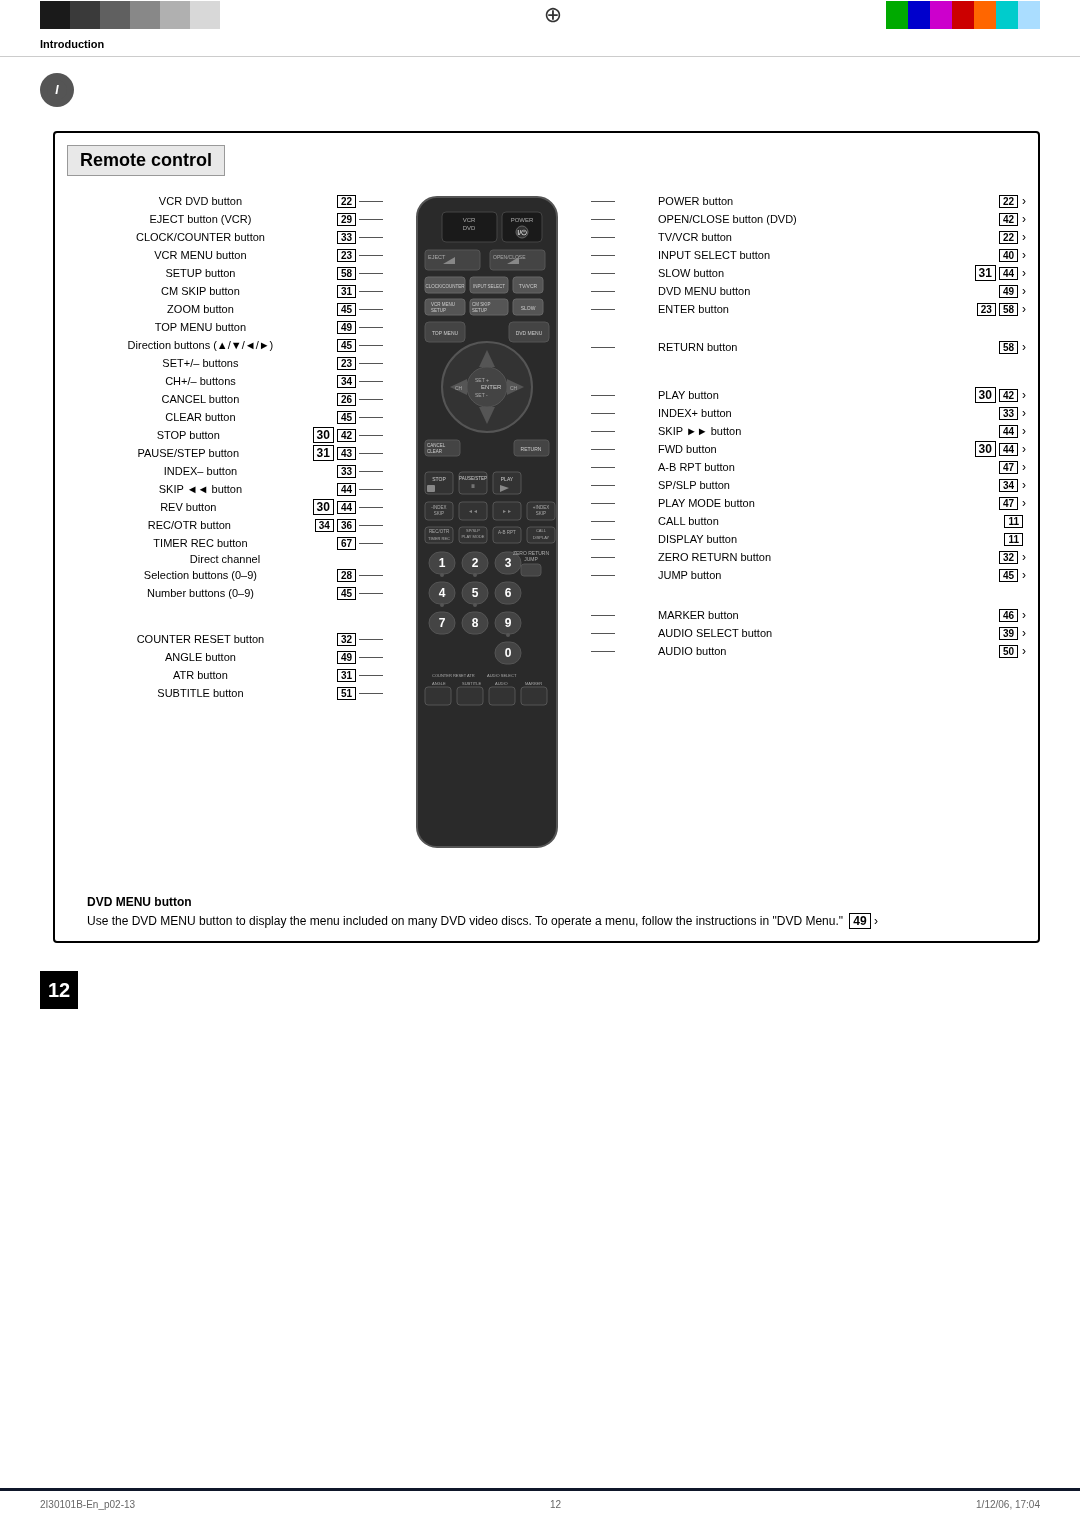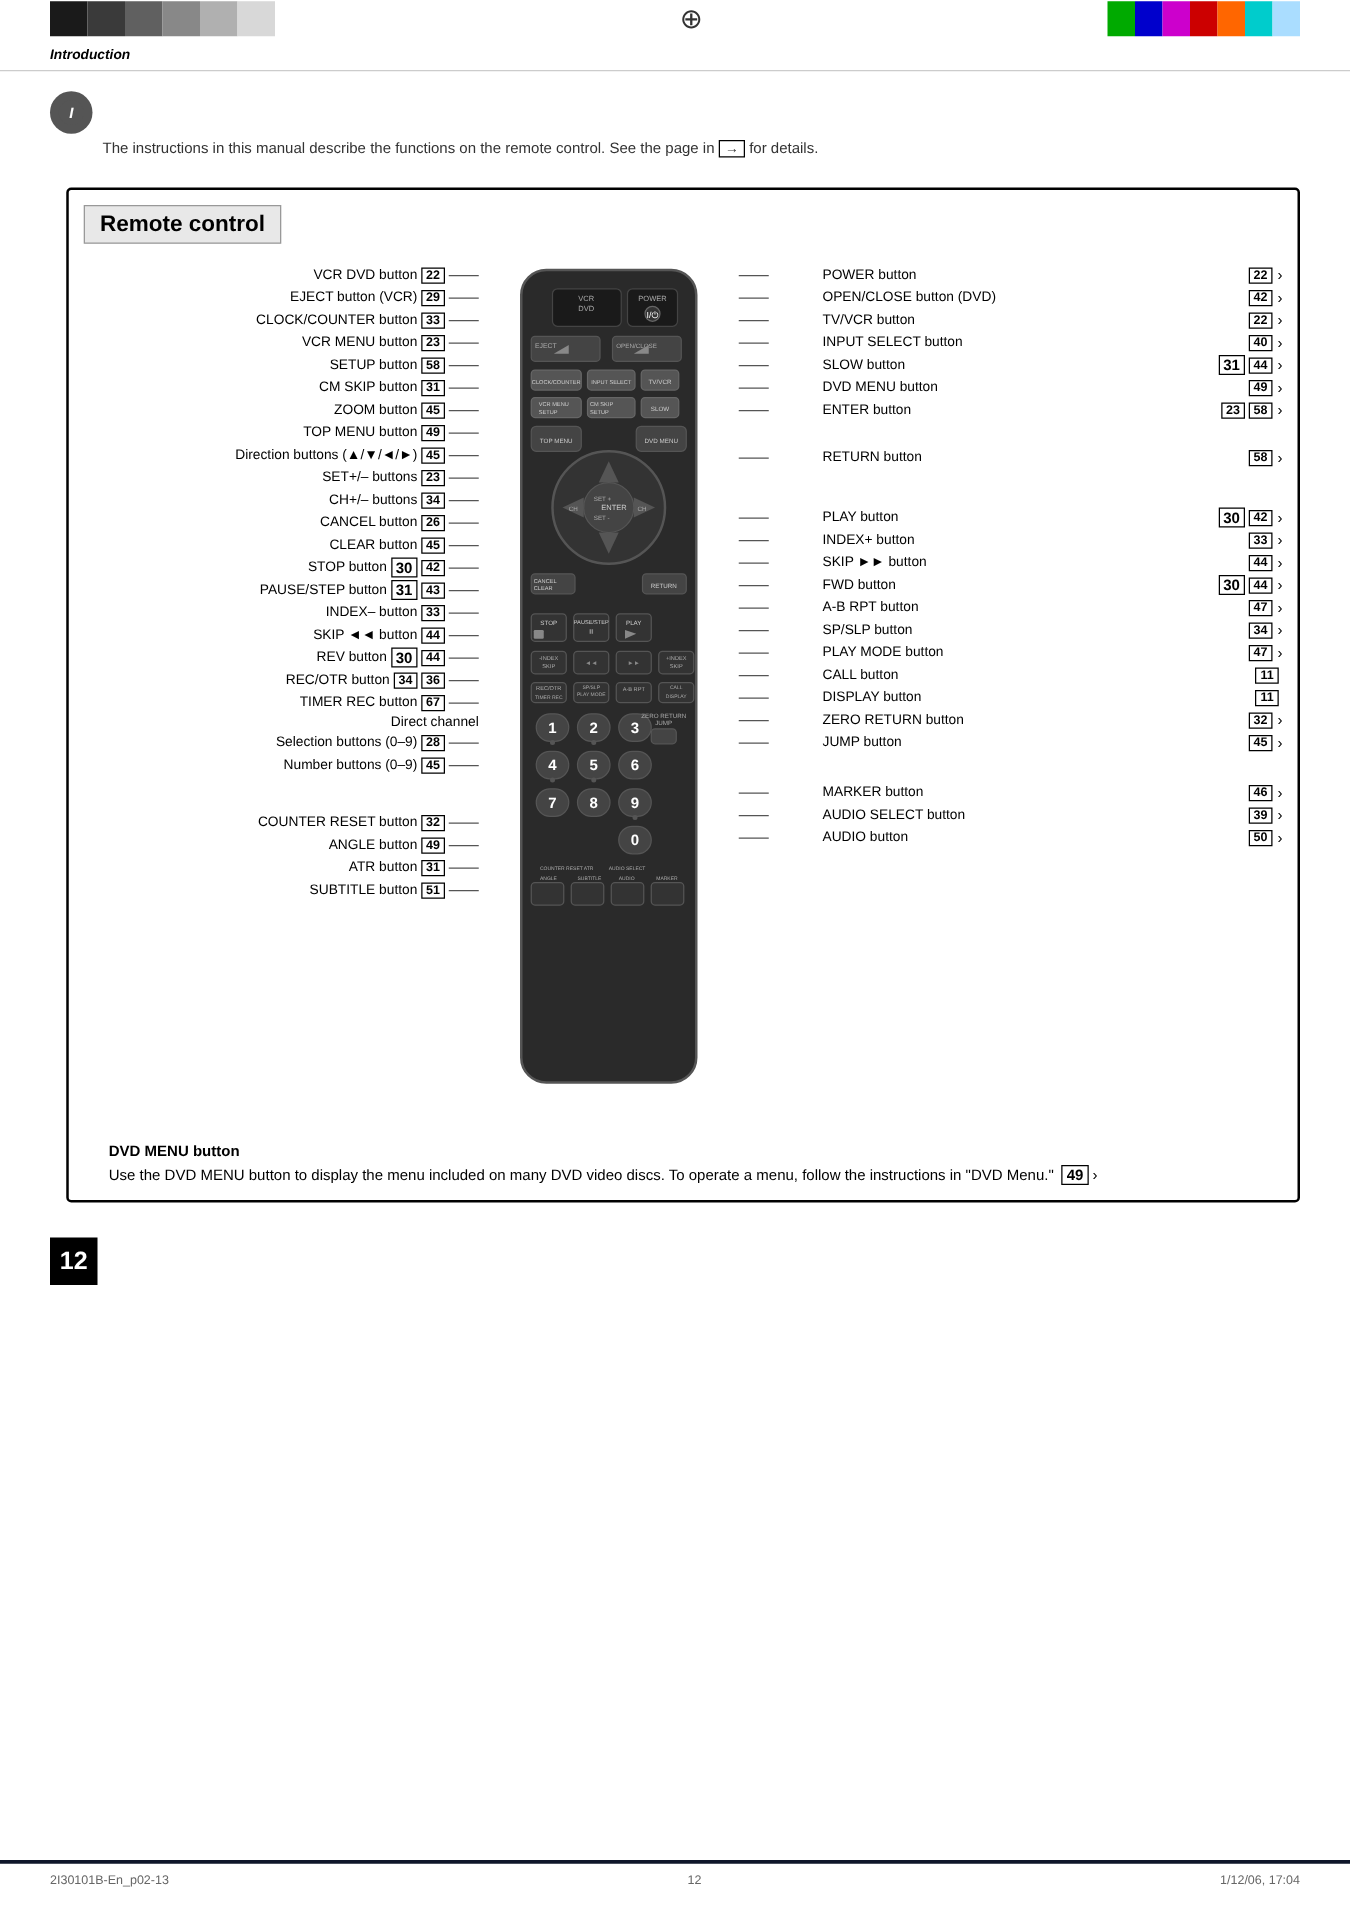--- a/index.html
+++ b/index.html
@@ -12,21 +12,20 @@
       color: #000;
       position: relative;
     }
 
     
     .header-section {
       padding: 8px 40px 0 40px;
       border-bottom: 1px solid #ccc;
       display: flex;
       flex-direction: column;
-      font-style: italic;
     }
     .intro-label {
       font-size: 11px;
       font-weight: bold;
       margin-bottom: 6px;
       color: #000;
     }
 
     
     .title-section {
@@ -139,21 +138,21 @@
     }
 
     .lrow {
       display: flex;
       align-items: center;
       justify-content: flex-end;
       min-height: 18px;
       padding: 1px 0;
     }
     .lrow-text {
-      text-align: right;
+      text-align: center;
       font-size: 11px;
       flex: 1;
     }
     .lrow-badge {
       border: 1.5px solid #000;
       font-size: 10px;
       font-weight: bold;
       padding: 0 3px;
       min-width: 16px;
       text-align: center;
@@ -266,25 +265,20 @@
 
 <div class="title-section">
   <div class="page-title">
     <div class="title-icon">
       <svg width="22" height="22" viewBox="0 0 22 22">
         <circle cx="11" cy="11" r="10" fill="#555"></circle>
         <text x="11" y="15" text-anchor="middle" font-size="12" fill="white" font-style="italic" font-weight="bold">I</text>
       </svg>
     </div>
   </div>
-  <div class="subtitle-text">
-    <span>The instructions in this manual describe the functions on the remote control. See the page in</span>
-    <span class="page-ref-box">→</span>
-    <span>for details.</span>
-  </div>
 </div>
 
 <div class="main-content">
   <div class="remote-control-section">
     <div class="remote-control-title">Remote control</div>
 
     
     <div class="diagram-layout">
 
       <div class="diag-left">

